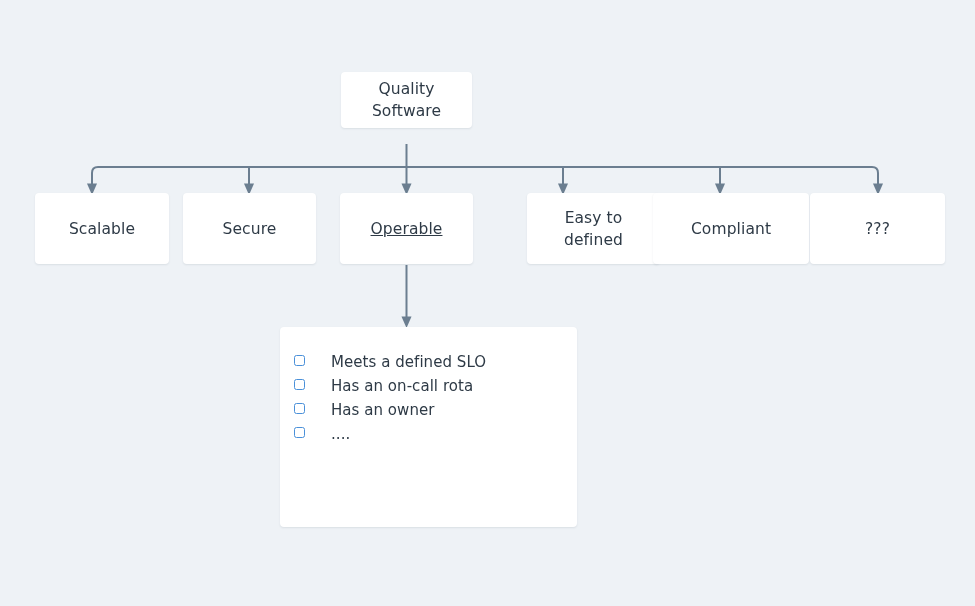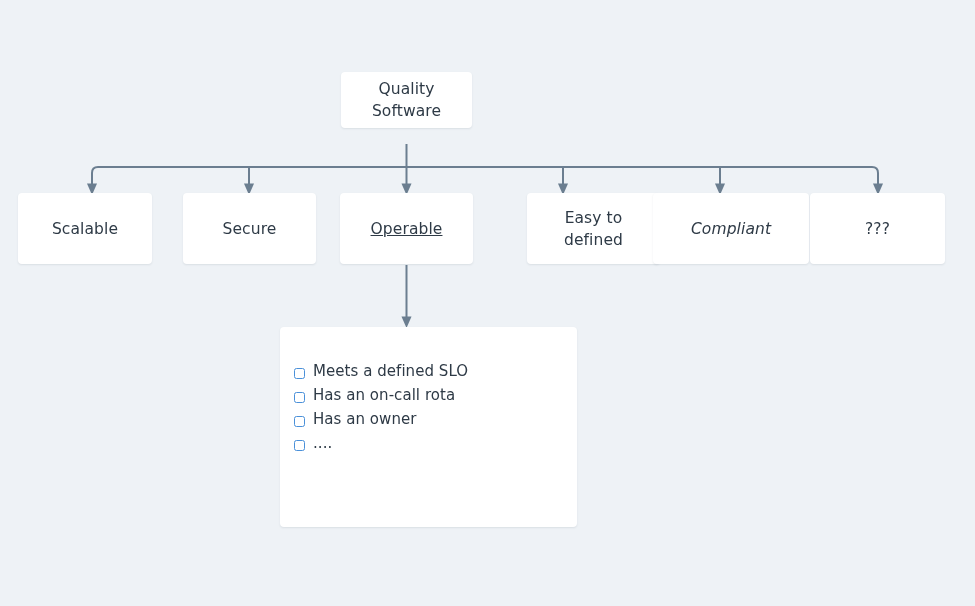--- a/index.html
+++ b/index.html
@@ -45,44 +45,45 @@
   .node-root {
     left: 341px;
     top: 72px;
     width: 131px;
     height: 56px;
   }
   .node-row {
     top: 193px;
     height: 71px;
   }
-  .n-scalable  { left: 18px;  width: 134px; }
+  .n-scalable  { left: 35px;  width: 134px; }
   .n-secure    { left: 183px; width: 133px; }
   .n-operable  { left: 340px; width: 133px; text-decoration: underline; }
   .n-easy      { left: 499px; width: 133px; margin-left: 28px; }
-  .n-compliant { left: 653px; width: 156px; font-style: italic; }
+  .n-compliant { left: 653px; width: 156px; }
   .n-unknown   { left: 810px; width: 135px; }
 
   .checklist {
     position: absolute;
     left: 280px;
     top: 327px;
     width: 297px;
     height: 200px;
     background: #ffffff;
     border-radius: 4px;
     box-shadow: 0 1px 2px rgba(40,60,80,0.10);
     box-sizing: border-box;
     padding: 28px 0 0 14px;
   }
   .check-item {
     display: flex;
-    align-items: flex-end;
+    align-items: flex-start;
     height: 24px;
     margin-bottom: 0px;
+    gap: 18px;
   }
   .check-box {
     width: 11px;
     height: 11px;
     border: 1.6px solid #4a90d9;
     border-radius: 2.5px;
     box-sizing: border-box;
     flex: 0 0 auto;
     margin-right: 8px;
     background: #ffffff;

